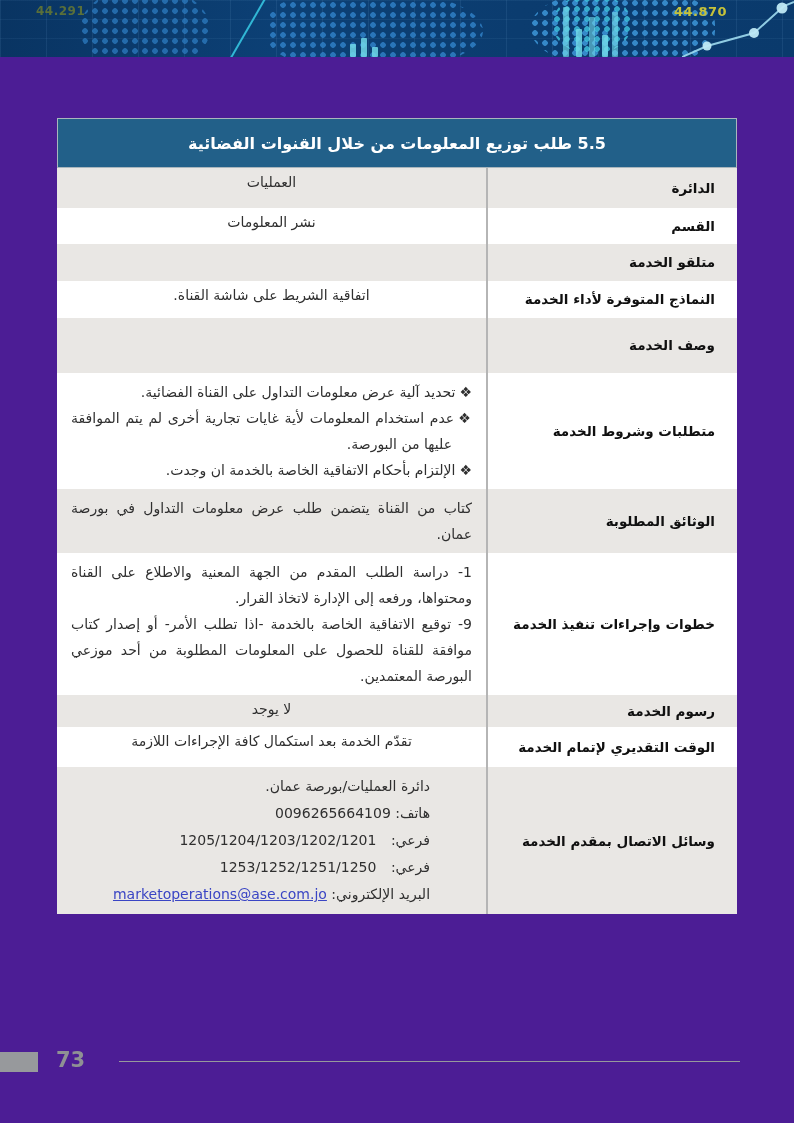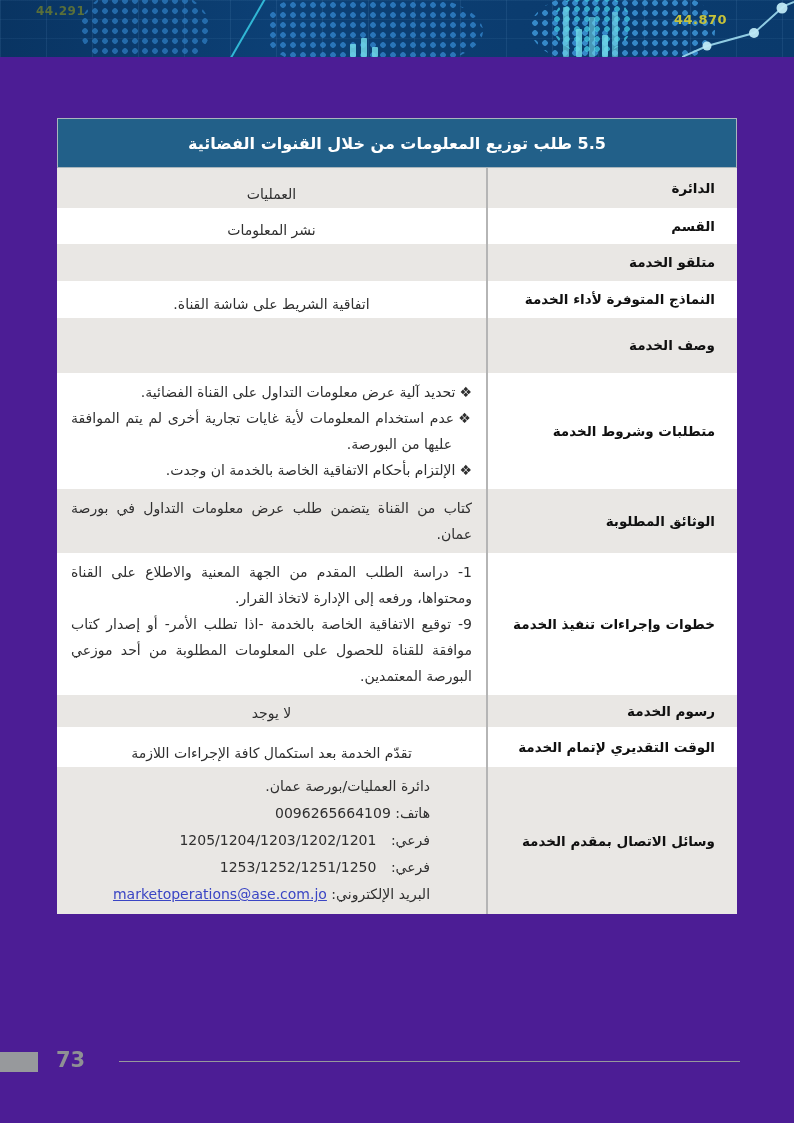--- a/index.html
+++ b/index.html
@@ -20,35 +20,35 @@
   .dots.d1 { left:80px; top:-14px; width:130px; height:86px; border-radius:50%; opacity:.75; }
   .dots.d2 { left:268px; top:-10px; width:215px; height:80px; border-radius:42% 58% 55% 45%; opacity:.9; }
   .dots.d3 { left:530px; top:-12px; width:185px; height:82px; border-radius:50% 45% 48% 52%; opacity:.95;
     background-image:radial-gradient(circle, rgba(58,145,210,0.95) 2.5px, rgba(58,145,210,0) 3.1px); }
   .dots.d4 { left:552px; top:-6px; width:80px; height:60px; border-radius:50%; opacity:.9;
     background-image:radial-gradient(circle, rgba(64,196,224,0.9) 2.5px, rgba(64,196,224,0) 3.1px); }
   .bar { position:absolute; bottom:0; width:6px; background:rgba(112,216,233,0.85); border-radius:1px; }
   .diag-line { position:absolute; left:246px; top:-10px; width:2px; height:80px; background:#35c4e0; transform:rotate(30deg); opacity:.9; }
   .ticker { position:absolute; font-weight:bold; letter-spacing:.5px; }
   .ticker.left  { left:36px; top:4px; font-size:12px; color:#6e7e2f; opacity:.8; }
-  .ticker.right { left:674px; top:12px; font-size:13px; color:#c6c23a; }
+  .ticker.right { left:674px; top:4px; font-size:13px; color:#c6c23a; }
   .spark { position:absolute; right:0; top:0; }
 
   
   .svc-table { position:absolute; left:57px; top:118px; width:680px; direction:rtl; }
   .title-bar { height:50px; background:#226089; border:1px solid #a9b6bd; color:#ffffff;
     display:flex; align-items:center; justify-content:center;
     font-size:16px; font-weight:bold; text-align:center; }
   .t-row { display:flex; flex-direction:row; direction:rtl; width:680px; }
   .t-row.gray  { background:#e9e7e4; }
   .t-row.white { background:#ffffff; }
   .cell-label { width:251px; border-left:2px solid #b5b5b5; display:flex; align-items:center;
     justify-content:flex-start; padding:6px 22px 6px 8px; font-weight:bold; color:#101010;
     font-size:13.5px; text-align:right; line-height:1.5; }
-  .cell-value { width:429px; display:flex; flex-direction:column; justify-content:flex-end;
+  .cell-value { width:429px; display:flex; flex-direction:column; justify-content:flex-start;
     padding:6px 14px; font-size:14px; color:#2f2f2f; }
   .cell-value.v-center { align-items:center; text-align:center; }
   .cell-value.v-para   { align-items:stretch; }
   .para { width:100%; text-align:justify; line-height:26px; }
   .bullet-item { width:100%; text-align:justify; line-height:26px; padding-right:20px; text-indent:-20px; }
   .bullet-glyph { margin-left:4px; }
   .step { width:100%; text-align:justify; line-height:26px; }
   .contact-block { display:inline-block; text-align:right; margin:0 auto; }
   .contact-line { line-height:27px; white-space:nowrap; }
   .contact-num { direction:ltr; unicode-bidi:embed; display:inline-block; }

